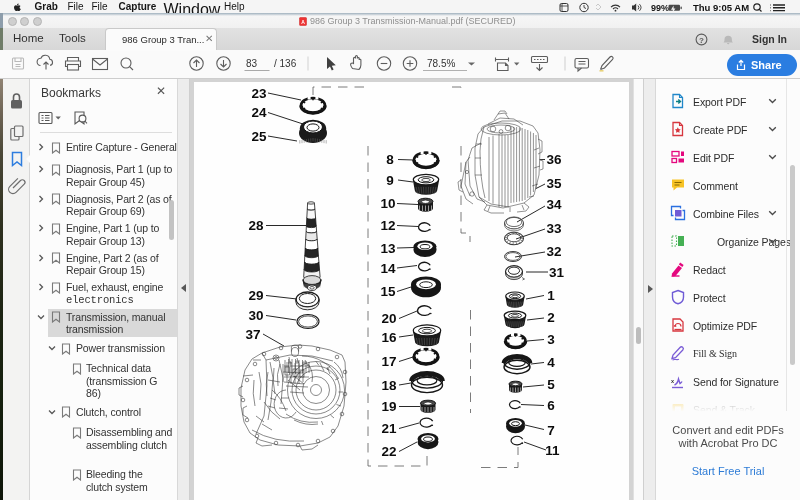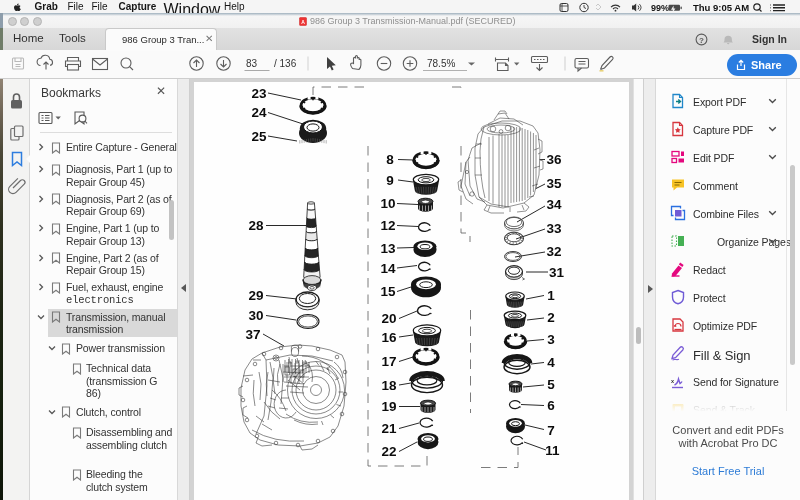--- a/index.html
+++ b/index.html
@@ -725,21 +725,21 @@
 <svg class="abs" style="left:768px;top:98px" width="9" height="7" viewBox="0 0 9 7">
     <path d="M1.2 1.2 l3.3 3.3 3.3 -3.3" stroke="#4a4a4a" fill="none" stroke-width="1.3"></path>
   </svg>
 <div class="abs" style="left:670px;top:121.05px;width:16px;height:16px;">
     <svg width="16" height="16" viewBox="0 0 16 16">
       <path d="M3 1.5 h6.5 L12.5 4.5 V14.5 H3 z" fill="none" stroke="#d7373f" stroke-width="1.3"></path>
       <path d="M9.5 1.5 V4.5 H12.5" fill="none" stroke="#d7373f" stroke-width="1.1"></path>
       <path d="M7.8 6.3 l0.9 1.8 2 .3 -1.4 1.4 .3 2 -1.8 -.9 -1.8 .9 .3 -2 -1.4 -1.4 2 -.3 z" fill="#d7373f"></path>
     </svg>
   </div>
-<div class="abs" style="left:693px;top:123.55px;font-size:10.5px;color:#2d2d2d;white-space:nowrap;letter-spacing:-0.1px;">Capture PDF</div>
+<div class="abs" style="left:693px;top:123.55px;font-size:10.5px;color:#2d2d2d;white-space:nowrap;letter-spacing:-0.1px;">Create PDF</div>
 <svg class="abs" style="left:768px;top:126.05px" width="9" height="7" viewBox="0 0 9 7">
     <path d="M1.2 1.2 l3.3 3.3 3.3 -3.3" stroke="#4a4a4a" fill="none" stroke-width="1.3"></path>
   </svg>
 <div class="abs" style="left:670px;top:149.1px;width:16px;height:16px;">
     <svg width="16" height="16" viewBox="0 0 16 16">
       <g fill="none" stroke="#e4087e" stroke-width="1.3">
         <rect x="2" y="2.5" width="7" height="4.5"></rect>
         <rect x="2" y="9.5" width="4.5" height="4"></rect>
       </g>
       <g fill="#e4087e">
@@ -806,21 +806,21 @@
       <path d="M4.5 12.5 h7" stroke="#d7373f" stroke-width="1.3"></path>
     </svg>
   </div>
 <div class="abs" style="left:693px;top:319.90000000000003px;font-size:10.5px;color:#2d2d2d;white-space:nowrap;letter-spacing:-0.1px;">Optimize PDF</div>
 <div class="abs" style="left:670px;top:345.45000000000005px;width:16px;height:16px;">
     <svg width="16" height="16" viewBox="0 0 16 16">
       <path d="M2 13.5 l1 -3.5 7 -7.5 a1.8 1.8 0 0 1 2.8 2.5 l-7.3 7.7 -3.5 0.8z" fill="none" stroke="#7a5cd6" stroke-width="1.3"></path>
       <path d="M2.5 15 c2 -1.5 4 0.5 6.5 -0.7" stroke="#7a5cd6" fill="none" stroke-width="1.1"></path>
     </svg>
   </div>
-<div class="abs" style="left:693px;top:347.95000000000005px;font-size:13px;color:#2d2d2d;white-space:nowrap;letter-spacing:-0.1px;">Fill &amp; Sign</div>
+<div class="abs" style="left:693px;top:347.95000000000005px;font-size:10px;color:#2d2d2d;white-space:nowrap;letter-spacing:-0.1px;font-family:Liberation Serif, serif;">Fill &amp; Sign</div>
 <div class="abs" style="left:670px;top:373.50000000000006px;width:16px;height:16px;">
     <svg width="16" height="16" viewBox="0 0 16 16">
       <path d="M4.5 11 c2.5 -1 3.5 -3.5 4 -6 l1.5 4.5 c1 -0.5 1.5 -1 2 -2" fill="none" stroke="#7a5cd6" stroke-width="1.4"></path>
       <path d="M2 13.5 h11" stroke="#7a5cd6" stroke-width="1.4"></path>
       <text x="1" y="9" font-size="5.5" fill="#333" font-weight="bold">x</text>
     </svg>
   </div>
 <div class="abs" style="left:693px;top:376.00000000000006px;font-size:10.5px;color:#2d2d2d;white-space:nowrap;letter-spacing:-0.1px;">Send for Signature</div>
 <div class="abs" style="left:670px;top:401.55000000000007px;width:16px;height:16px;">
     <svg width="16" height="16" viewBox="0 0 16 16">

